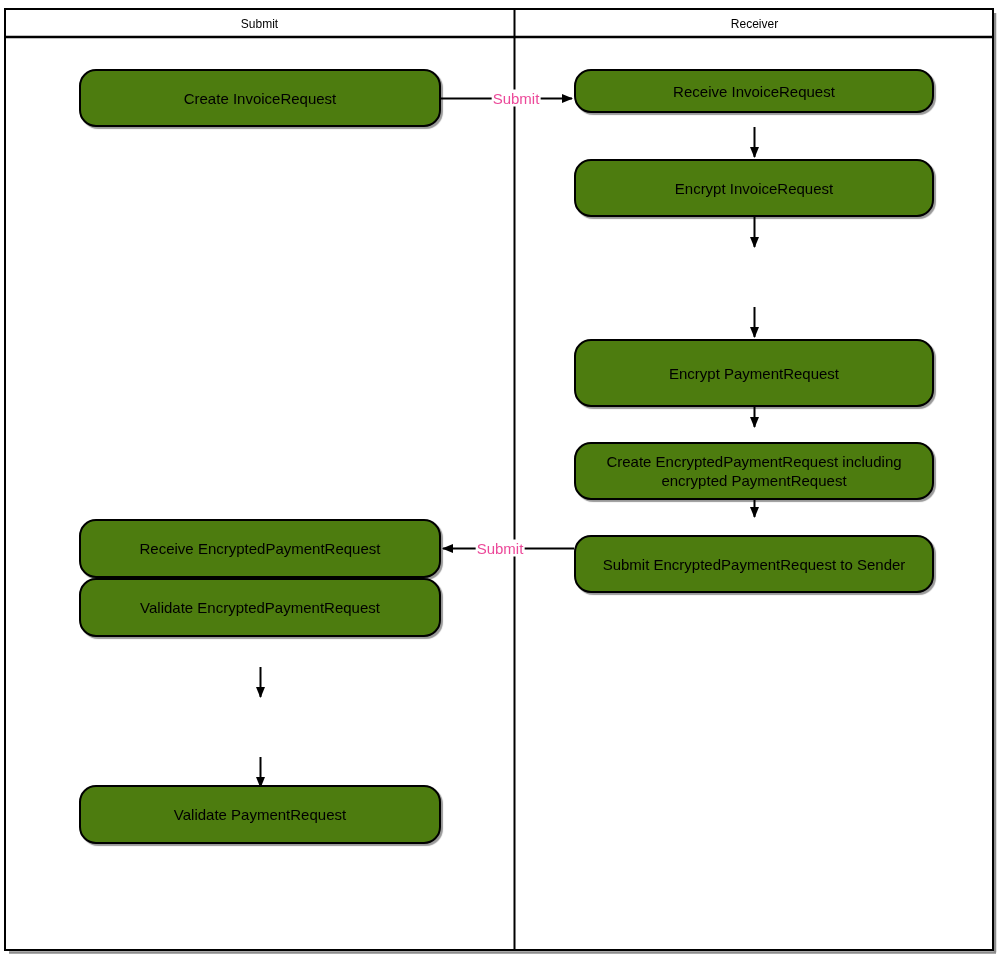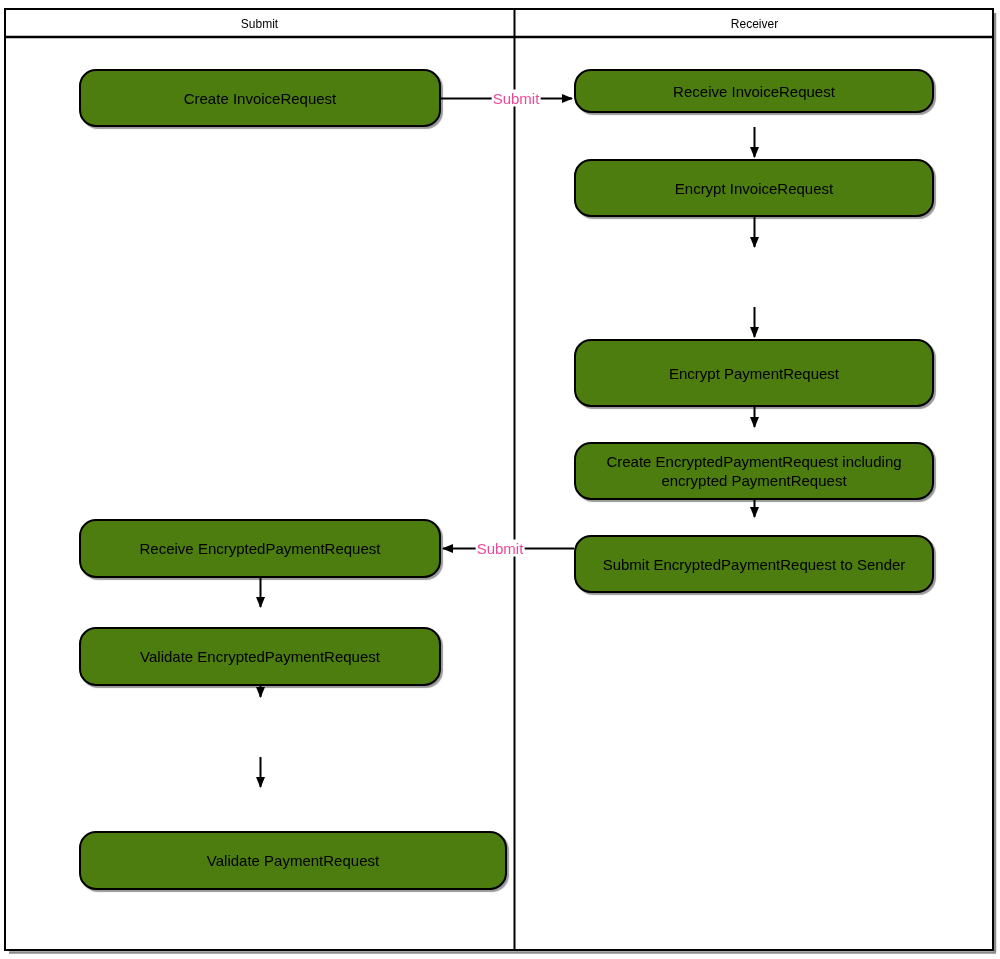--- a/index.html
+++ b/index.html
@@ -97,22 +97,22 @@
 
   <div class="lane-title" style="left:5px; top:10px; width:509px;">
     <span>Submit</span>
   </div>
   <div class="lane-title" style="left:516px; top:10px; width:477px;">
     <span>Receiver</span>
   </div>
 
   <div class="node" style="left:79px; top:69px; width:362px; height:58px;">Create InvoiceRequest</div>
   <div class="node" style="left:79px; top:519px; width:362px; height:59px;">Receive EncryptedPaymentRequest</div>
-  <div class="node" style="left:79px; top:627px; width:362px; height:59px;">Validate EncryptedPaymentRequest</div>
-  <div class="node" style="left:79px; top:831px; width:428px; height:59px;">Validate PaymentRequest</div>
+  <div class="node" style="left:79px; top:578px; width:362px; height:59px;">Validate EncryptedPaymentRequest</div>
+  <div class="node" style="left:79px; top:785px; width:362px; height:59px;">Validate PaymentRequest</div>
 
   <div class="node" style="left:574px; top:69px; width:360px; height:44px;">Receive InvoiceRequest</div>
   <div class="node" style="left:574px; top:159px; width:360px; height:58px;">Encrypt InvoiceRequest</div>
   <div class="node" style="left:574px; top:339px; width:360px; height:68px;">Encrypt PaymentRequest</div>
   <div class="node" style="left:574px; top:429px; width:360px; height:58px;margin-top:13px;">Create EncryptedPaymentRequest including encrypted PaymentRequest</div>
   <div class="node" style="left:574px; top:519px; width:360px; height:58px;margin-top:16px;">Submit EncryptedPaymentRequest to Sender</div>
 
   <div class="edge-label" style="left:516px; top:98px;">Submit</div>
   <div class="edge-label" style="left:500px; top:548px;">Submit</div>
 

